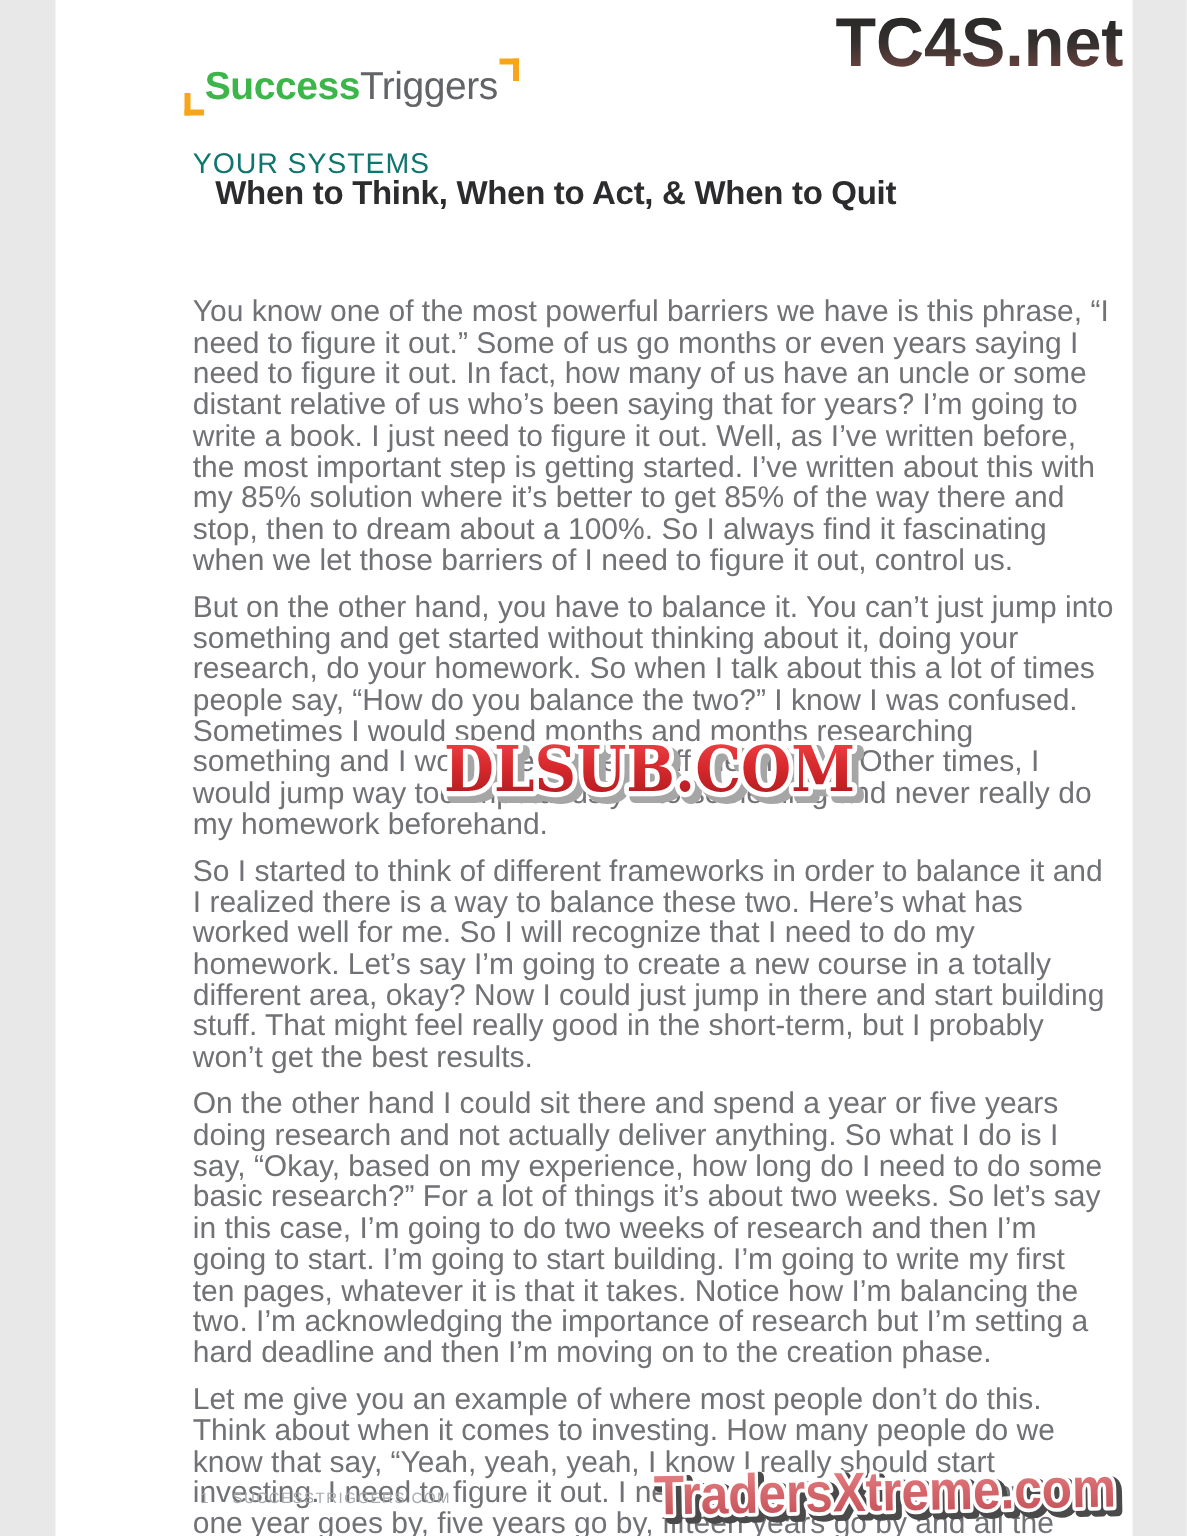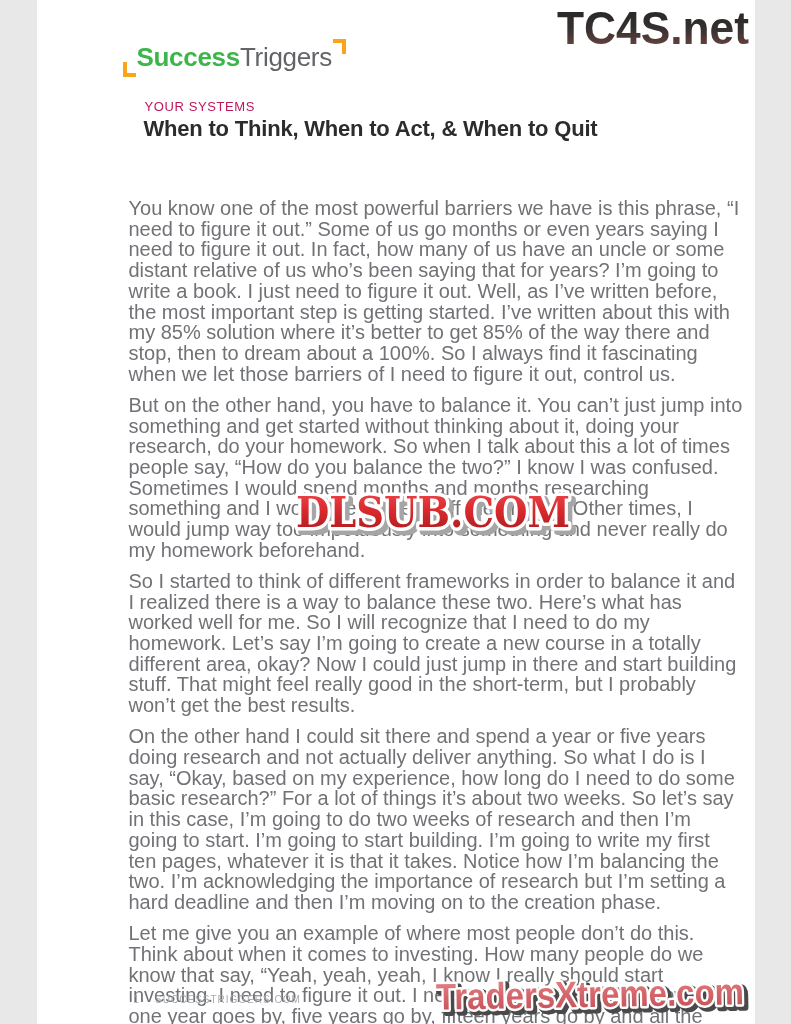--- a/index.html
+++ b/index.html
@@ -18,21 +18,21 @@
   
   .logo { position:absolute; left:86px; top:42px; display:flex; }
   .bk { width:9px; height:11px; display:inline-block; }
   .bk-bl { border-left:4px solid #f9a51a; border-bottom:4px solid #f9a51a; align-self:flex-end; transform:translateY(4px); margin-right:1px; }
   .bk-tr { border-right:4px solid #f9a51a; border-top:4px solid #f9a51a; align-self:flex-start; transform:translateY(-3px); margin-left:1px; }
   .logo-text { font-size:26px; letter-spacing:-0.3px; line-height:1.2; }
   .logo-success { color:#3cb54a; font-weight:bold; }
   .logo-triggers { color:#626467; font-weight:400; }
 
   
-  .eyebrow { position:absolute; left:108px; top:99px; font-size:13px; color:#be185d; letter-spacing:0.6px; }
+  .eyebrow { position:absolute; left:92px; top:99px; font-size:19px; color:#0f766e; letter-spacing:0.6px; }
   .title   { position:absolute; left:107px; top:116px; margin:0; font-size:22px; font-weight:bold; color:#2c2c2e; letter-spacing:-0.2px; }
 
   
   .article { position:absolute; left:92px; top:198px; width:614px; font-size:20px; line-height:20.7px; color:#717276; }
   .article p { margin:0 0 10.5px 0; }
 
   
   .wm-mid { position:absolute; left:248px; top:484px; }
 
   

